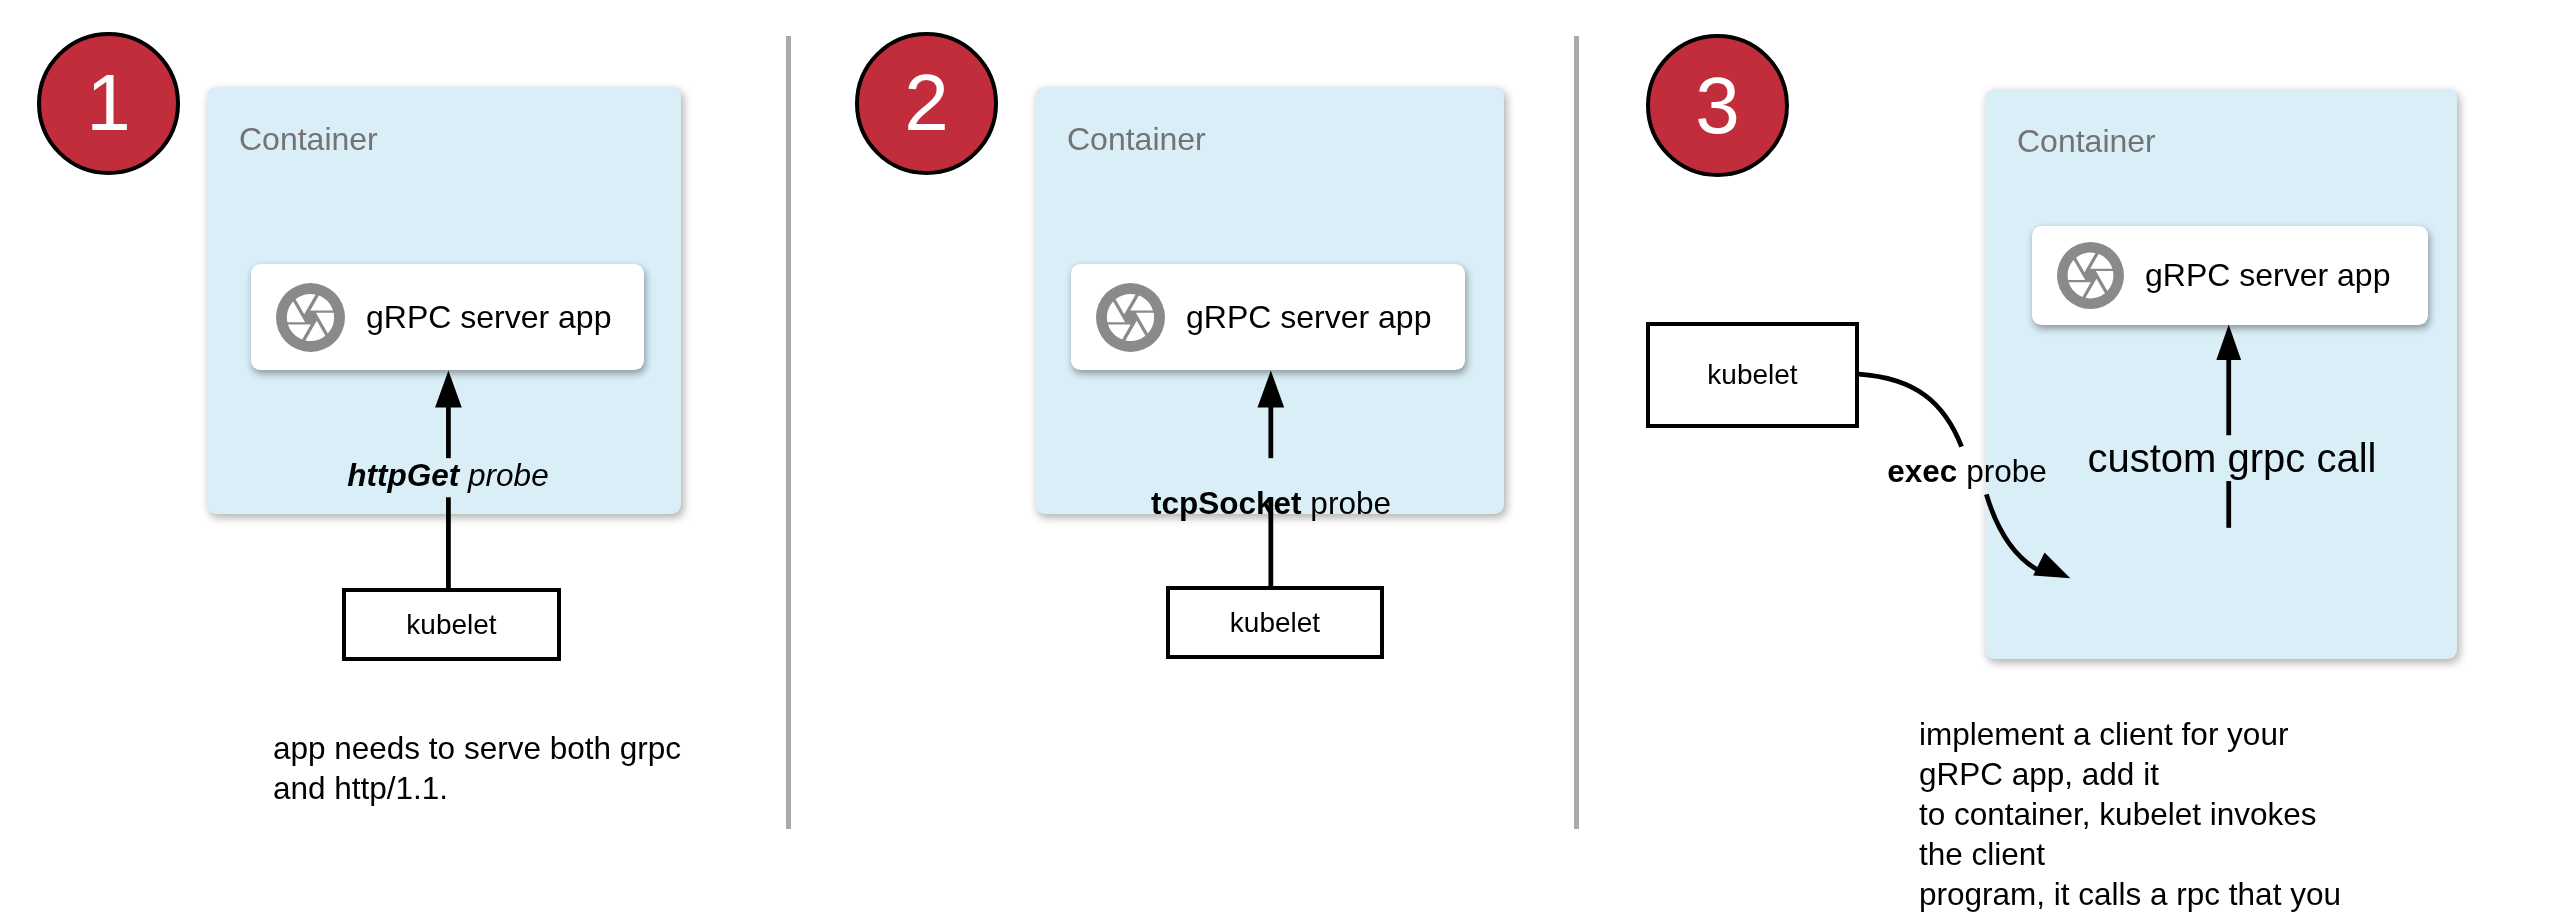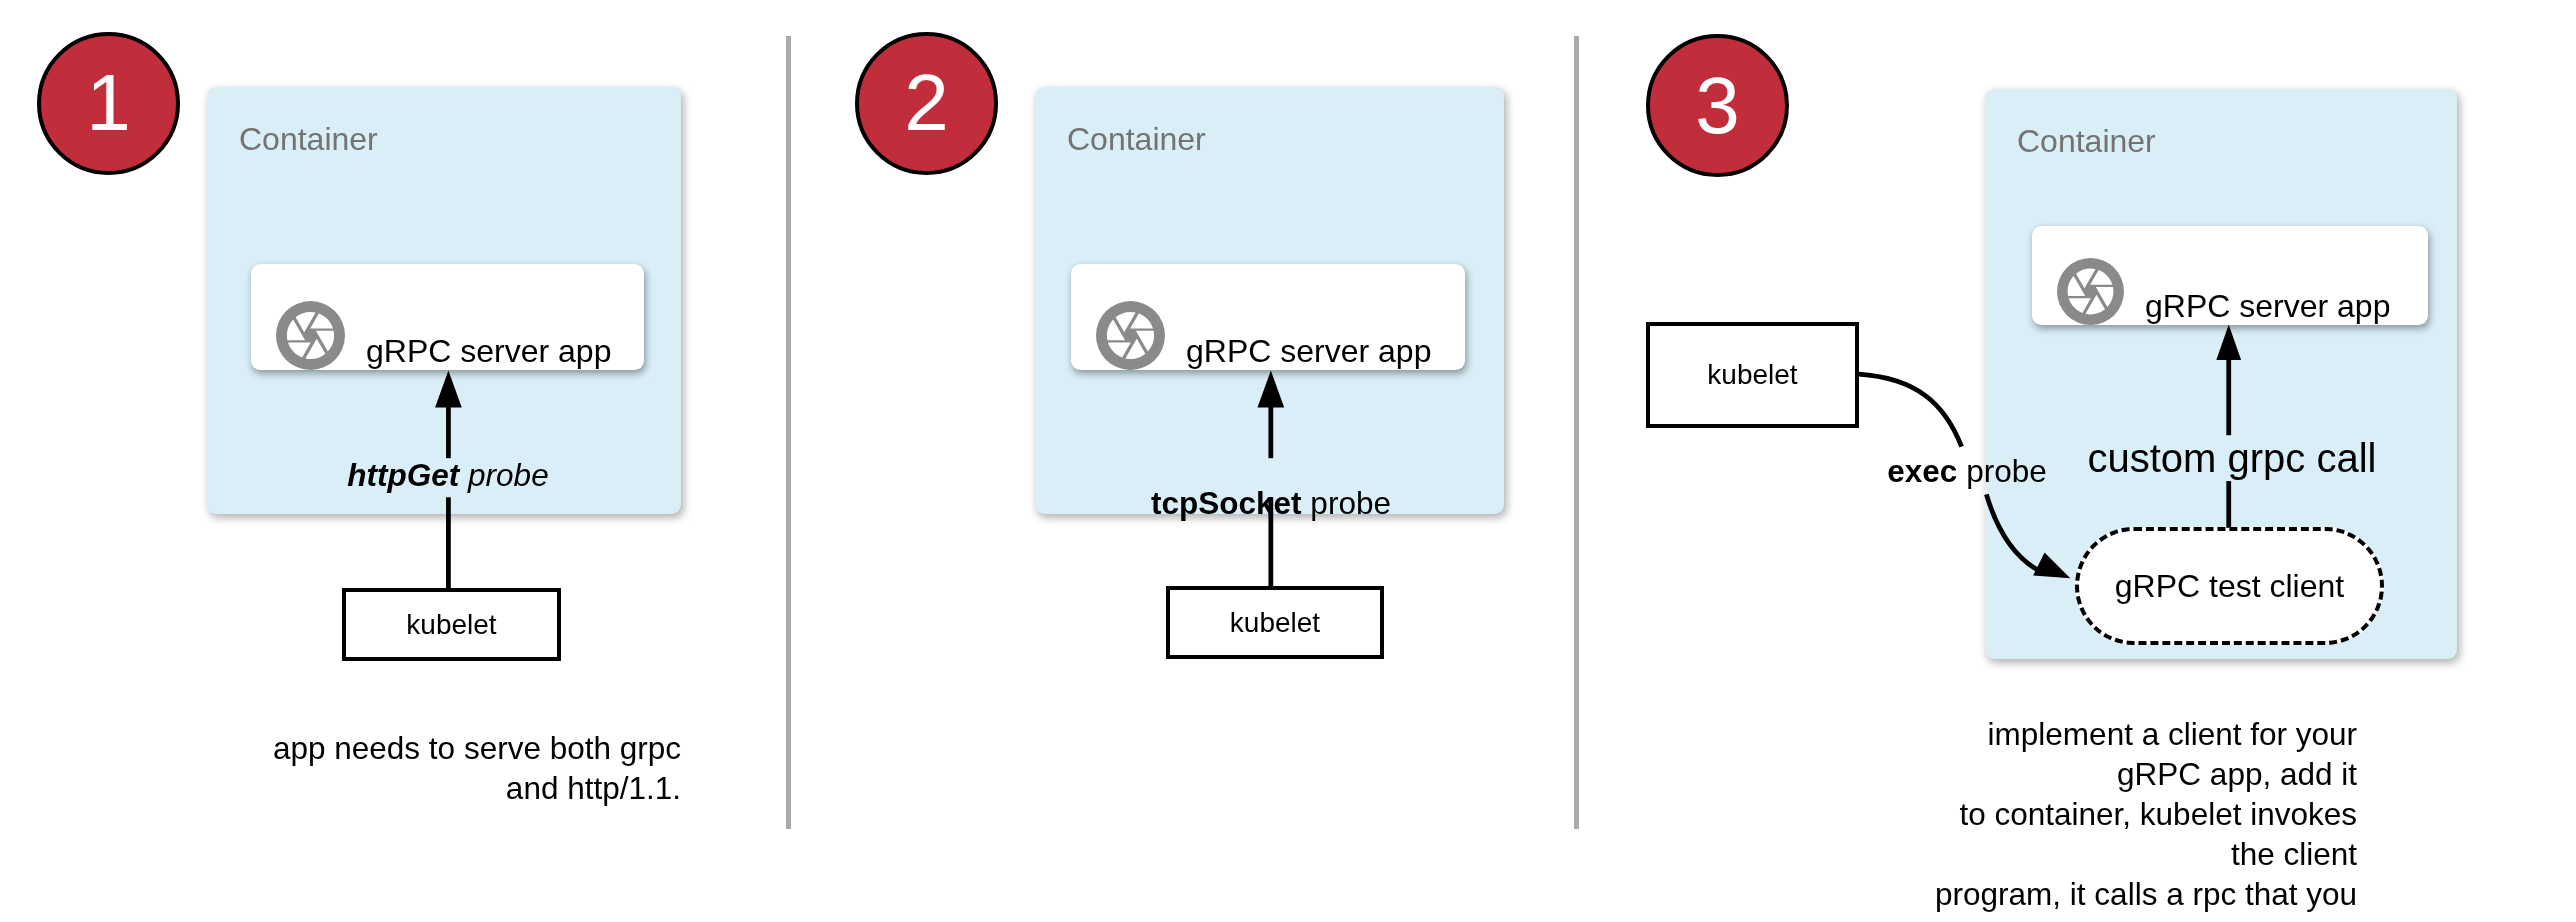--- a/index.html
+++ b/index.html
@@ -31,21 +31,21 @@
   .container-label{
     position:absolute;left:32px;top:34px;
     font-size:32px;color:#737373;
   }
 
   
   .app-box{
     position:absolute;
     background:#ffffff;border-radius:9.5px;
     box-shadow:1.9px 3.8px 7.6px rgba(0,0,0,0.35);
-    display:flex;align-items:flex-end;
+    display:flex;align-items:center;
     padding-left:25px;box-sizing:border-box;
   }
   .app-box .icon{flex:0 0 auto;display:block;}
   .app-box .app-label{margin-left:21px;font-size:32px;white-space:nowrap;}
 
   
   .kubelet-box{
     background:#ffffff;border:4.8px solid #000;box-sizing:border-box;
     display:flex;align-items:center;justify-content:center;
     font-size:28px;
@@ -68,21 +68,21 @@
   .test-client{
     background:#ffffff;border:4.8px dashed #000;box-sizing:border-box;
     border-radius:67px;
     display:flex;align-items:center;justify-content:center;
     font-size:32px;
   }
 
   
   .caption{
     transform:translateX(-50%);
-    font-size:31.5px;line-height:40px;text-align:right;
+    font-size:31.5px;line-height:40px;text-align:left;
     white-space:pre-line;
   }
 
   
   .divider{width:4.8px;background:#ababab;}
 
   #arrows{position:absolute;left:0;top:0;pointer-events:none;}
 </style>
 </head>
 <body>
@@ -170,23 +170,20 @@
   <div class="abs kubelet-box" style="left:1646px;top:322px;width:213px;height:106px;">
     <span>kubelet</span>
   </div>
 
   <div class="abs probe-label" style="left:1967px;top:471px;">
     <span class="b">exec</span><span class="r"> probe</span>
   </div>
 
   <div class="abs free-label" style="left:2232px;top:458px;">custom grpc call</div>
 
-  <div class="abs test-client" style="left:2075px;top:527px;width:309px;height:118px;">
-    <span>gRPC test client</span>
-  </div>
 
   <div class="abs caption" style="left:2138px;top:714px;">implement a client for your gRPC app, add it
 to container, kubelet invokes the client
 program, it calls a rpc that you implement</div>
 
   <svg id="arrows" width="2576" height="923" viewBox="0 0 2700 967">
 
     <g stroke="#000" stroke-width="5" fill="#000">
       <polygon points="470,388 456,427 484,427" stroke="none"></polygon>
       <line x1="470" y1="425" x2="470" y2="480"></line>

